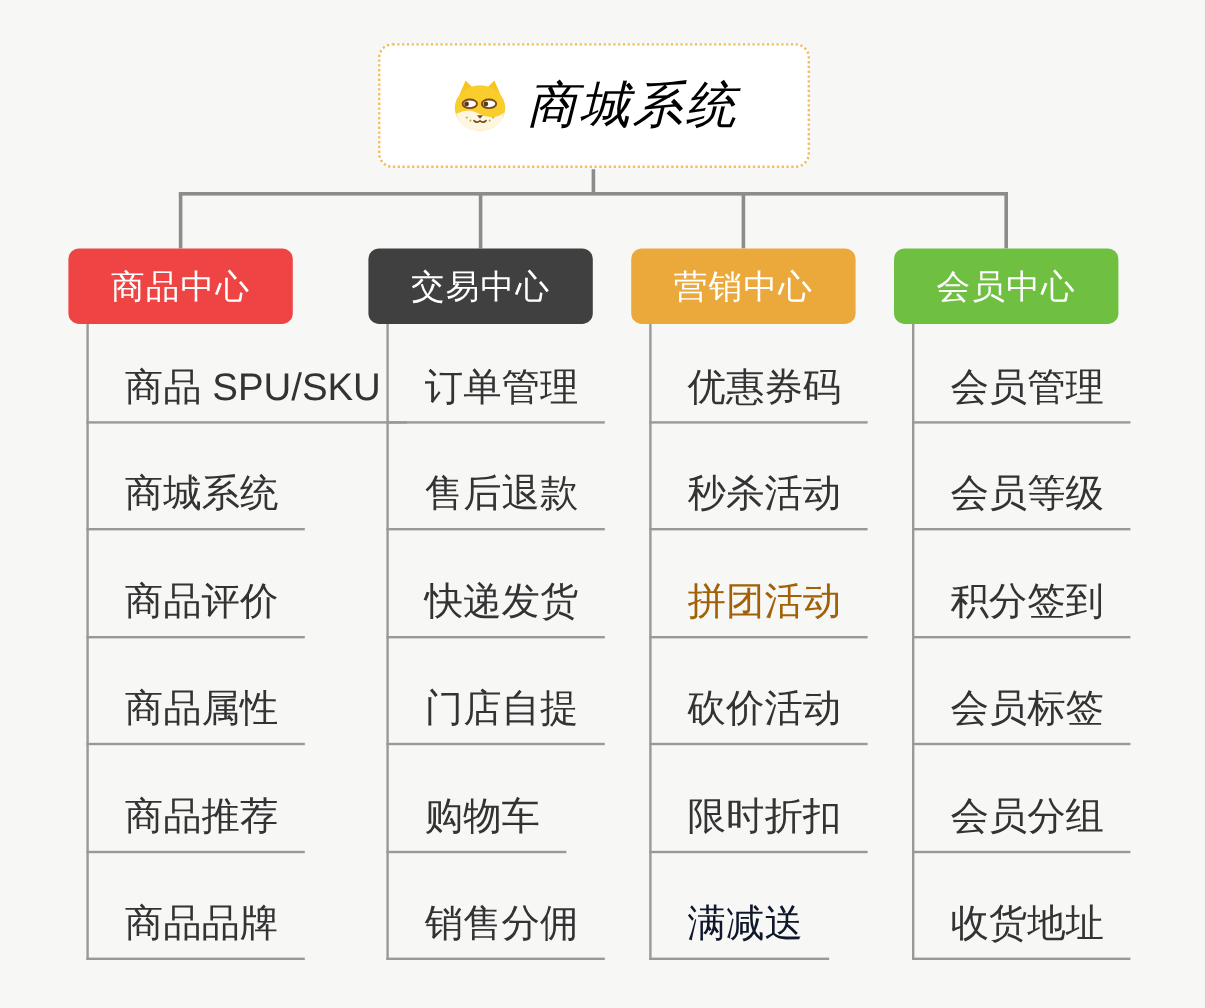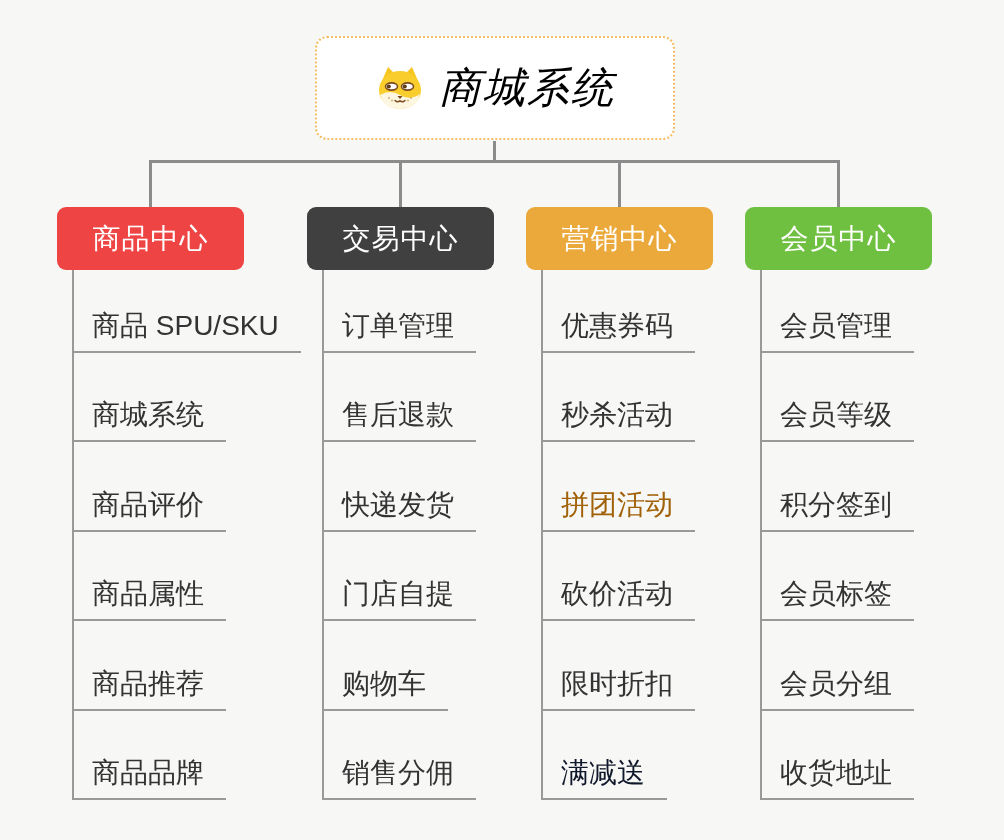--- a/index.html
+++ b/index.html
@@ -78,23 +78,23 @@
     background: var(--child-line, #999);
   }
 
   .child-item {
     position: absolute;
     left: 15px;
     height: 50px;
     width: max-content;
     display: flex;
     align-items: flex-end;
-    padding: 0 22px 6px 20px;
+    padding: 0 22px 6px 32px;
     border-bottom: 2px solid var(--child-line, #999);
-    font-size: 28px;
+    font-size: 32px;
     color: #333333;
     white-space: nowrap;
     cursor: default;
   }
 </style>
 </head>
 <body>
 
 <div class="canvas" style="background: rgb(247, 247, 246);">
 

